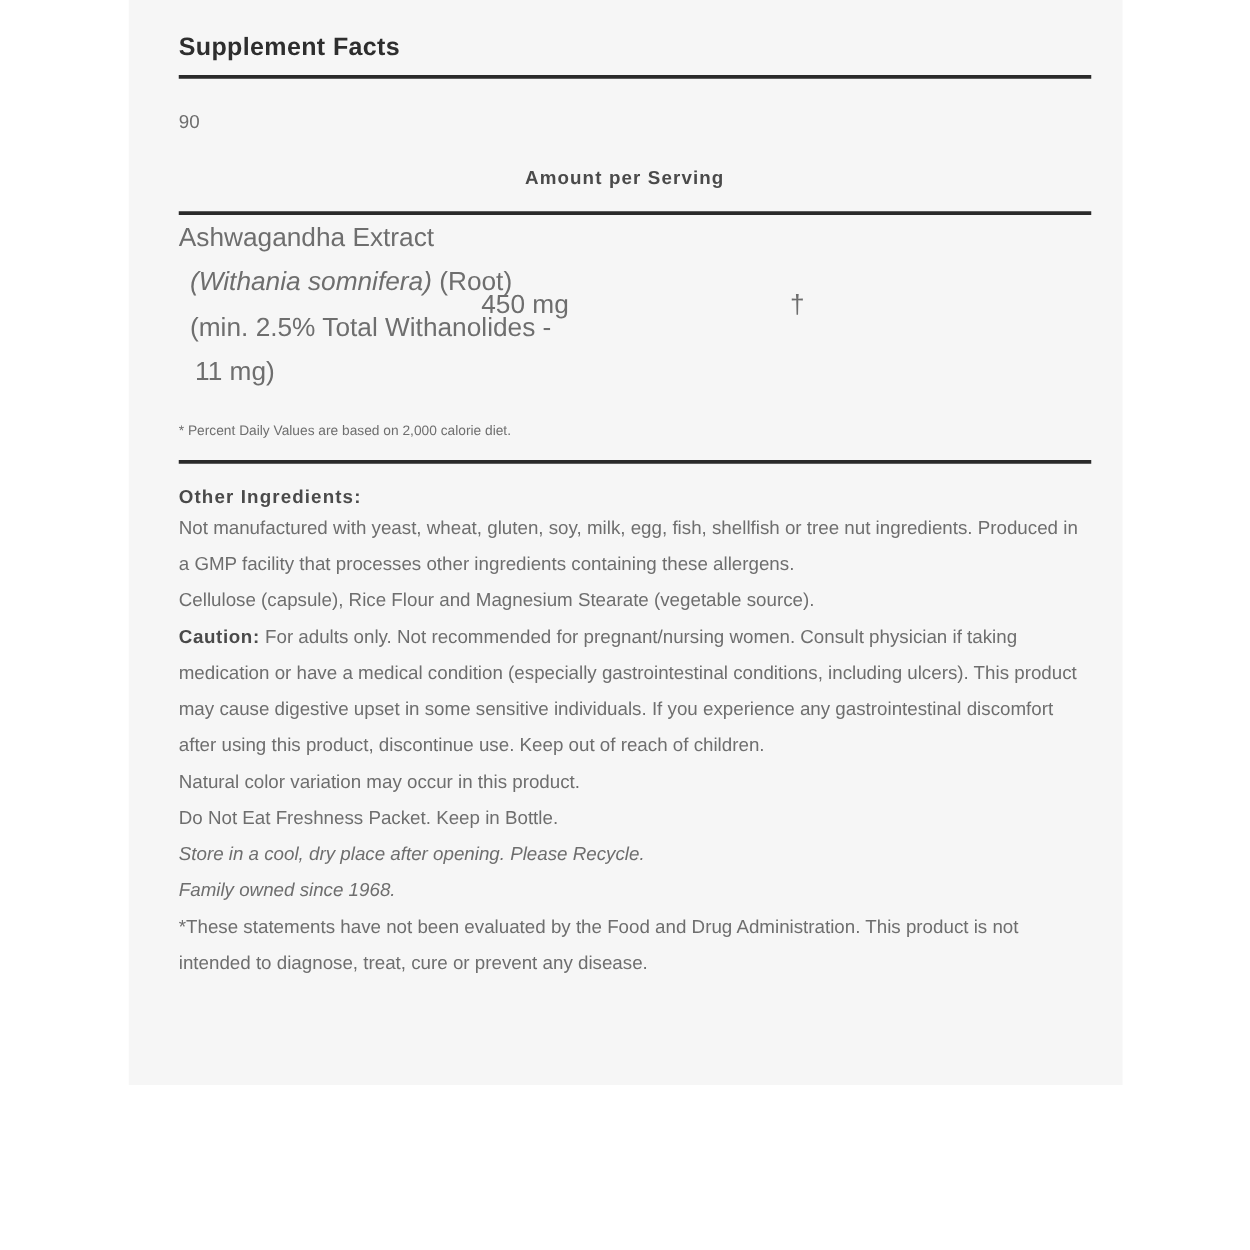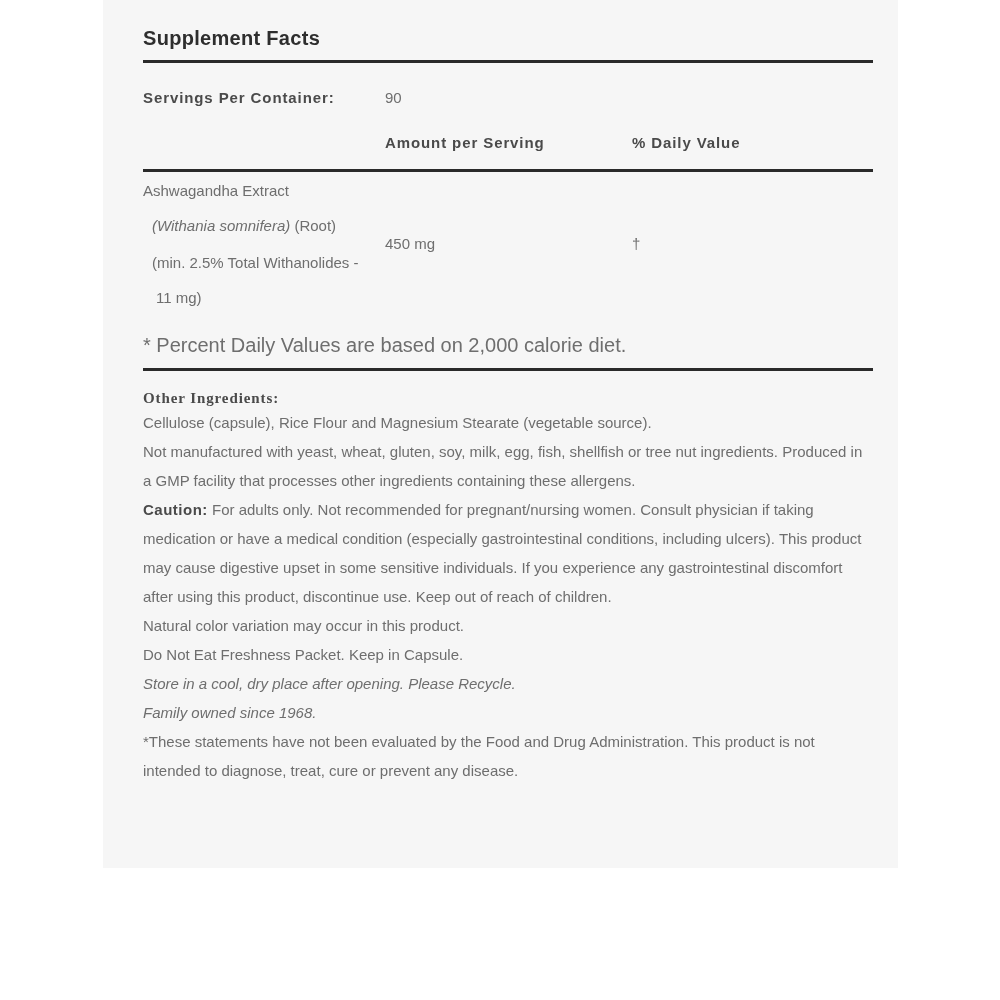--- a/index.html
+++ b/index.html
@@ -25,46 +25,46 @@
   .rule-1 { margin-top:10px; }
   .rule-2 { margin-top:16px; }
   .rule-3 { margin-top:13px; }
 
   .row {
     display:grid; grid-template-columns:242px 247px 1fr;
     font-size:15px; line-height:20px;
   }
   .row-serving   { margin-top:15px; }
   .row-container { margin-top:25px; }
-  .row-headers   { margin-top:25px; }
+  .row-headers   { margin-top:25px;gap:35px; }
 
   .lbl {
     font-weight:bold; color:var(--label, #4a4a4a); letter-spacing:0.9px;
   }
   .val { color:var(--body, #6e6e6e); }
 
   .ingredient {
     position:relative; height:153px;
-    font-size:15px; color:var(--body, #6e6e6e);
+    font-size:21px; color:var(--body, #6e6e6e);
   }
   .abs { position:absolute; line-height:18px; white-space:nowrap; }
   .ing-name   { left:0;     top:10px; }
   .ing-latin  { left:9px;   top:45px; }
   .ing-amount { left:242px; top:63px; }
   .ing-dv     { left:489px; top:63px; }
   .ing-d1     { left:9px;   top:82px; }
   .ing-d2     { left:13px;     top:117px; }
 
-  .fn { margin:0; font-size:20px; line-height:20px; color:var(--body, #6e6e6e); }
+  .fn { margin:0; font-size:11px; line-height:20px; color:var(--body, #6e6e6e); }
   .fn-1 { margin-top:10px; }
   .fn-2 { margin-top:15px; }
 
   .oi-label {
     margin:17px 0 0; font-size:15px; line-height:20px;
-    font-weight:bold; letter-spacing:0.9px; color:var(--label, #4a4a4a);font-family:Liberation Serif, serif;
+    font-weight:bold; letter-spacing:0.9px; color:var(--label, #4a4a4a);
   }
 
   p.body { margin:0; font-size:15px; line-height:29px; color:var(--body, #6e6e6e); }
   .p-cellulose { margin-top:19px; }
   .p-allergen  { margin-top:4px; }
   .p-caution   { margin-top:15px; }
   .p-color     { margin-top:15px; }
   .p-freshness { margin-top:15px; }
   .p-storage   { margin-top:15px;font-style:italic; }
   .p-family    { margin-top:14px; font-style:italic; }
@@ -78,57 +78,55 @@
 
 <div class="panel">
   <div class="content">
 
     <h1 class="title">Supplement Facts</h1>
 
     <div class="rule rule-1"></div>
 
 
     <div class="row row-container">
-      <span class="lbl">Servings Per Container:</span>
       <span class="val">90</span>
       <span></span>
     </div>
 
     <div class="row row-headers">
       <span></span>
       <span class="lbl">Amount per Serving</span>
-      <span class="lbl">% Daily Value</span>
     </div>
 
     <div class="rule rule-2"></div>
 
     <div class="ingredient">
       <span class="abs ing-name">Ashwagandha Extract</span>
       <span class="abs ing-latin"><span class="italic">(Withania somnifera)</span><span> (Root)</span></span>
       <span class="abs ing-amount">450 mg</span>
       <span class="abs ing-dv">†</span>
       <span class="abs ing-d1">(min. 2.5% Total Withanolides -</span>
       <span class="abs ing-d2">11 mg)</span>
     </div>
 
     <p class="fn fn-1">* Percent Daily Values are based on 2,000 calorie diet.</p>
 
     <div class="rule rule-3"></div>
 
     <p class="oi-label">Other Ingredients:</p>
 
+    <p class="body p-allergen">Not manufactured with yeast, wheat, gluten, soy, milk, egg, fish, shellfish or tree nut ingredients. Produced in a GMP facility that processes other ingredients containing these allergens.</p>
+
     <p class="body p-cellulose">Cellulose (capsule), Rice Flour and Magnesium Stearate (vegetable source).</p>
-
-    <p class="body p-allergen">Not manufactured with yeast, wheat, gluten, soy, milk, egg, fish, shellfish or tree nut ingredients. Produced in a GMP facility that processes other ingredients containing these allergens.</p>
 
     <p class="body p-caution"><span class="caution-label">Caution:</span><span> For adults only. Not recommended for pregnant/nursing women. Consult physician if taking medication or have a medical condition (especially gastrointestinal conditions, including ulcers). This product may cause digestive upset in some sensitive individuals. If you experience any gastrointestinal discomfort after using this product, discontinue use. Keep out of reach of children.</span></p>
 
     <p class="body p-color">Natural color variation may occur in this product.</p>
 
-    <p class="body p-freshness">Do Not Eat Freshness Packet. Keep in Capsule.</p>
+    <p class="body p-freshness">Do Not Eat Freshness Packet. Keep in Bottle.</p>
 
     <p class="body p-storage">Store in a cool, dry place after opening. Please Recycle.</p>
 
     <p class="body p-family">Family owned since 1968.</p>
 
     <p class="body p-fda">*These statements have not been evaluated by the Food and Drug Administration. This product is not intended to diagnose, treat, cure or prevent any disease.</p>
 
   </div>
 </div>
 

